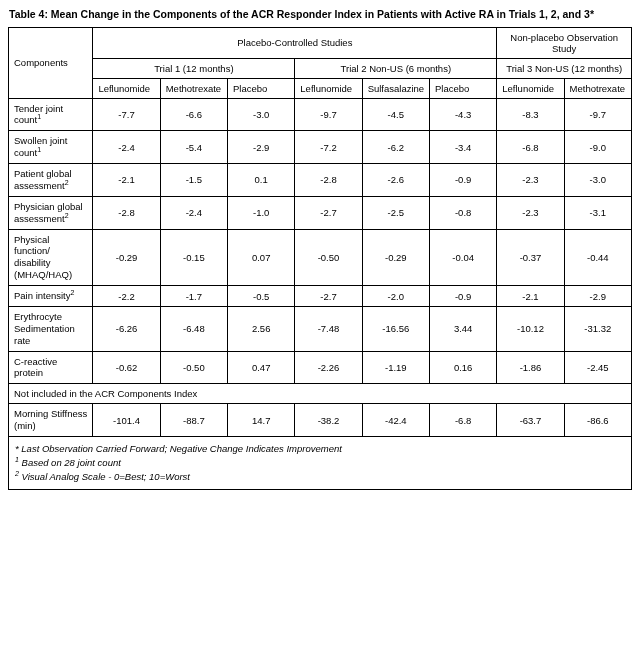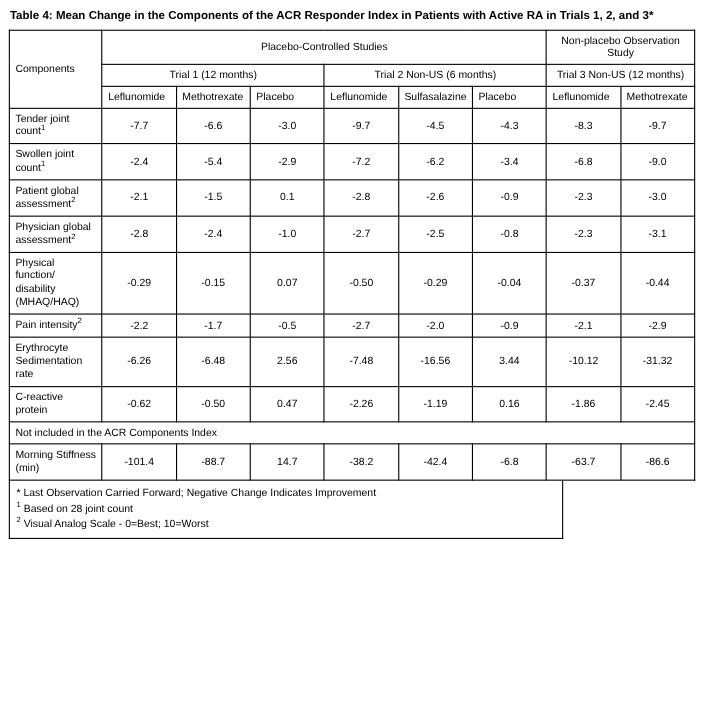--- a/index.html
+++ b/index.html
@@ -59,25 +59,26 @@
   }
   .section-note {
     text-align: left;
     font-weight: bold;
     font-size: 9.5px;
     padding: 5px 5px;
   }
   .footnotes {
     border: 1.5px solid #000;
     border-top: none;
-    width: 504px;
+    width: 624px;
     box-sizing: border-box;
     padding: 5px 6px 6px 6px;
     font-size: 9.5px;
     line-height: 1.45;
+    font-style: italic;
   }
   .footnotes div {
     white-space: nowrap;
   }
   sup {
     font-size: 7px;
     vertical-align: super;
     line-height: 0;
   }
   .col-label { width: 84px; }

